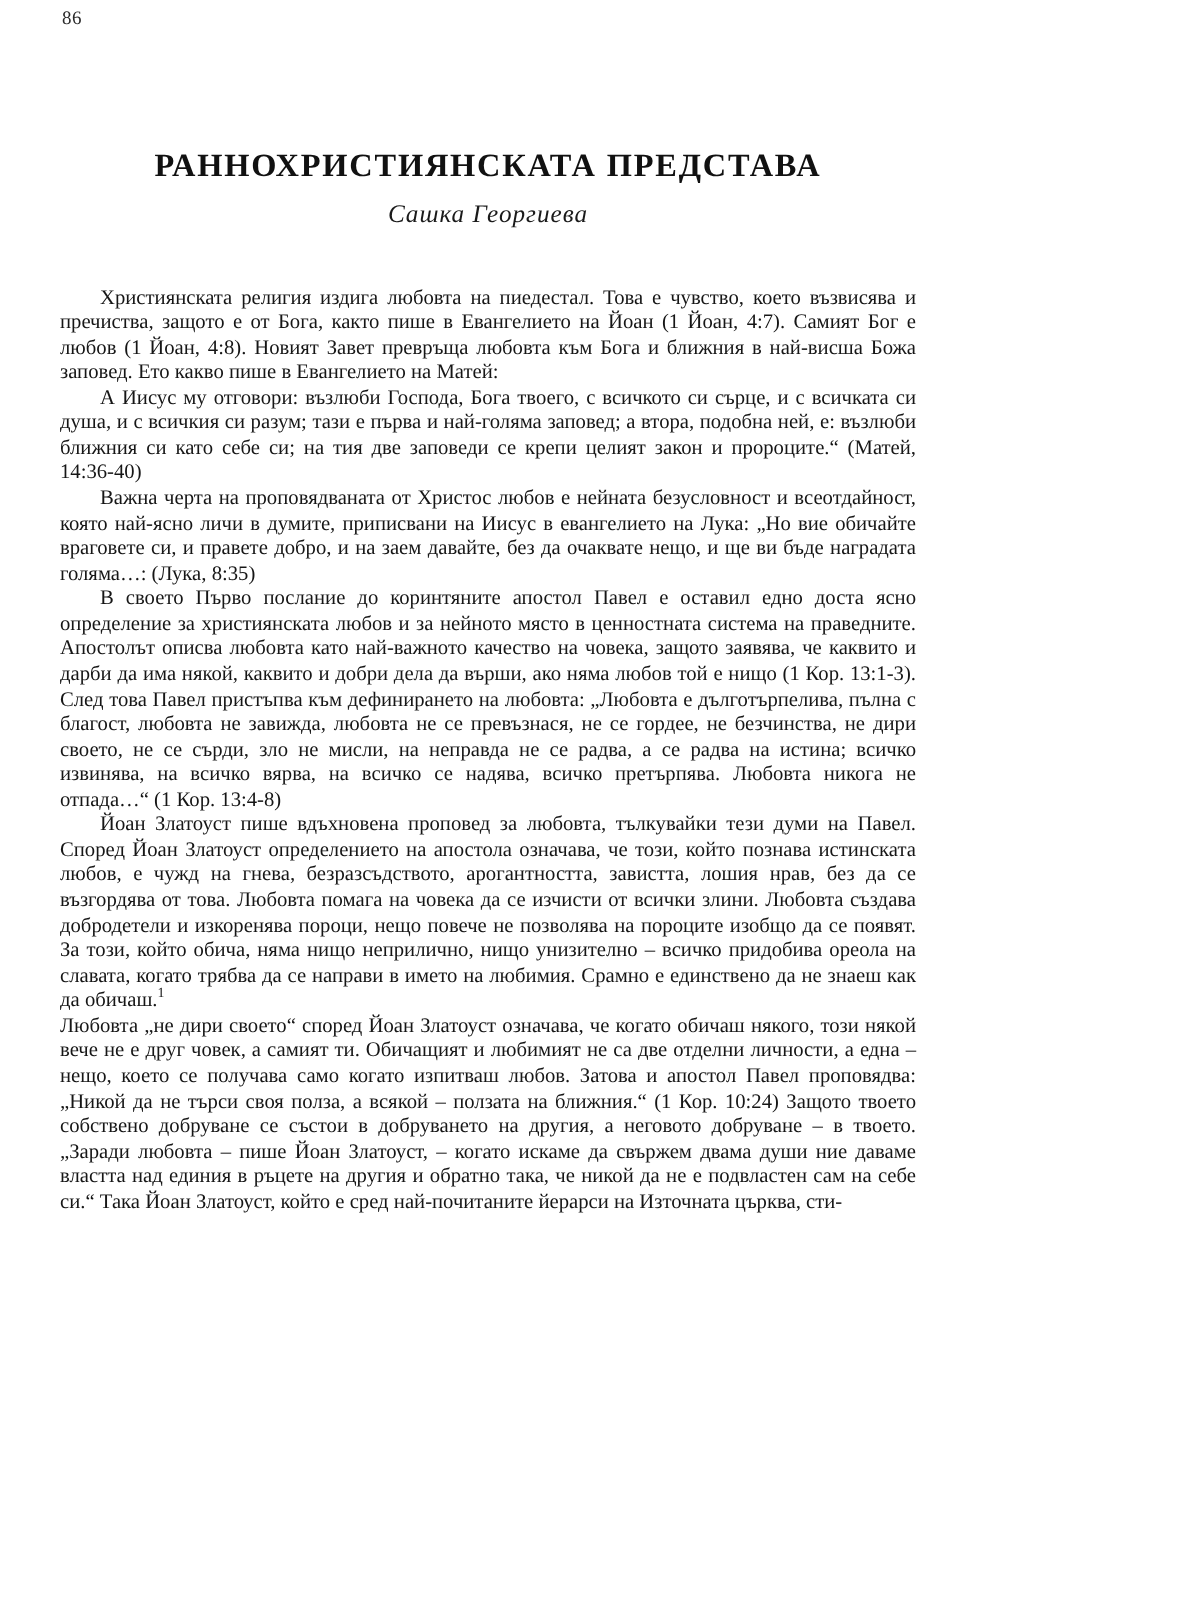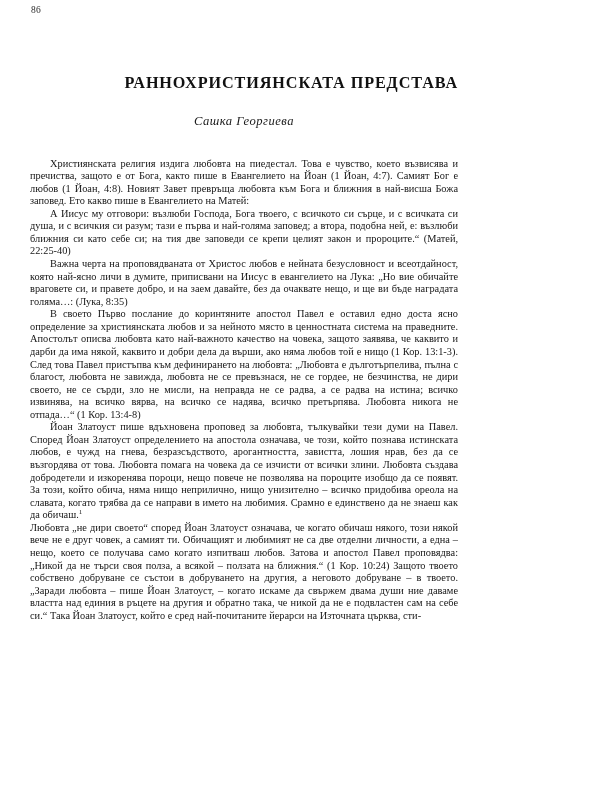--- a/index.html
+++ b/index.html
@@ -36,24 +36,23 @@
     text-align: center;
   }
   .doc-title-line {
     font-family: "Liberation Serif", "DejaVu Serif", serif;
     font-weight: bold;
     font-size: 16.2px;
     letter-spacing: 0.9px;
     line-height: 1.42;
     color: #111111;
     white-space: nowrap;
-    text-align: right;
   }
   .author {
-    margin-top: 19px;
+    margin-top: 5px;
     text-align: center;
     font-family: "Liberation Serif", "DejaVu Serif", serif;
     font-style: italic;
     font-size: 12.6px;
     letter-spacing: 0.5px;
     color: #1a1a1a;
   }
   .body-text {
     margin-top: 29px;
     font-size: 10.35px;
@@ -86,20 +85,20 @@
   <div class="folio">86</div>
 
   <div class="title-block">
     <div class="doc-title-line">РАННОХРИСТИЯНСКАТА ПРЕДСТАВА</div>
   </div>
 
   <div class="author">Сашка Георгиева</div>
 
   <div class="body-text">
     <p>Християнската религия издига любовта на пиедестал. Това е чувство, което възвисява и пречиства, защото е от Бога, както пише в Евангелието на Йоан (1 Йоан, 4:7). Самият Бог е любов (1 Йоан, 4:8). Новият Завет превръща любовта към Бога и ближния в най-висша Божа заповед. Ето какво пише в Евангелието на Матей:</p>
-    <p>А Иисус му отговори: възлюби Господа, Бога твоего, с всичкото си сърце, и с всичката си душа, и с всичкия си разум; тази е първа и най-голяма заповед; а втора, подобна ней, е: възлюби ближния си като себе си; на тия две заповеди се крепи целият закон и пророците.“ (Матей, 22:25-40)</p>
+    <p>А Иисус му отговори: възлюби Господа, Бога твоего, с всичкото си сърце, и с всичката си душа, и с всичкия си разум; тази е първа и най-голяма заповед; а втора, подобна ней, е: възлюби ближния си като себе си; на тия две заповеди се крепи целият закон и пророците.“ (Матей, 14:36-40)</p>
     <p>Важна черта на проповядваната от Христос любов е нейната безусловност и всеотдайност, която най-ясно личи в думите, приписвани на Иисус в евангелието на Лука: „Но вие обичайте враговете си, и правете добро, и на заем давайте, без да очаквате нещо, и ще ви бъде наградата голяма…: (Лука, 8:35)</p>
     <p>В своето Първо послание до коринтяните апостол Павел е оставил едно доста ясно определение за християнската любов и за нейното място в ценностната система на праведните. Апостолът описва любовта като най-важното качество на човека, защото заявява, че каквито и дарби да има някой, каквито и добри дела да върши, ако няма любов той е нищо (1 Кор. 13:1-3). След това Павел пристъпва към дефинирането на любовта: „Любовта е дълготърпелива, пълна с благост, любовта не завижда, любовта не се превъзнася, не се гордее, не безчинства, не дири своето, не се сърди, зло не мисли, на неправда не се радва, а се радва на истина; всичко извинява, на всичко вярва, на всичко се надява, всичко претърпява. Любовта никога не отпада…“ (1 Кор. 13:4-8)</p>
     <p><span>Йоан Златоуст пише вдъхновена проповед за любовта, тълкувайки тези думи на Павел. Според Йоан Златоуст определението на апостола означава, че този, който познава истинската любов, е чужд на гнева, безразсъдството, арогантността, завистта, лошия нрав, без да се възгордява от това. Любовта помага на човека да се изчисти от всички злини. Любовта създава добродетели и изкоренява пороци, нещо повече не позволява на пороците изобщо да се появят. За този, който обича, няма нищо неприлично, нищо унизително – всичко придобива ореола на славата, когато трябва да се направи в името на любимия. Срамно е единствено да не знаеш как да обичаш.</span><sup class="fn">1</sup></p>
     <p class="no-indent">Любовта „не дири своето“ според Йоан Златоуст означава, че когато обичаш някого, този някой вече не е друг човек, а самият ти. Обичащият и любимият не са две отделни личности, а една – нещо, което се получава само когато изпитваш любов. Затова и апостол Павел проповядва: „Никой да не търси своя полза, а всякой – ползата на ближния.“ (1 Кор. 10:24) Защото твоето собствено добруване се състои в добруването на другия, а неговото добруване – в твоето. „Заради любовта – пише Йоан Златоуст, – когато искаме да свържем двама души ние даваме властта над единия в ръцете на другия и обратно така, че никой да не е подвластен сам на себе си.“ Така Йоан Златоуст, който е сред най-почитаните йерарси на Източната църква, сти-</p>
   </div>
 
 </div>
 
 </body></html>

